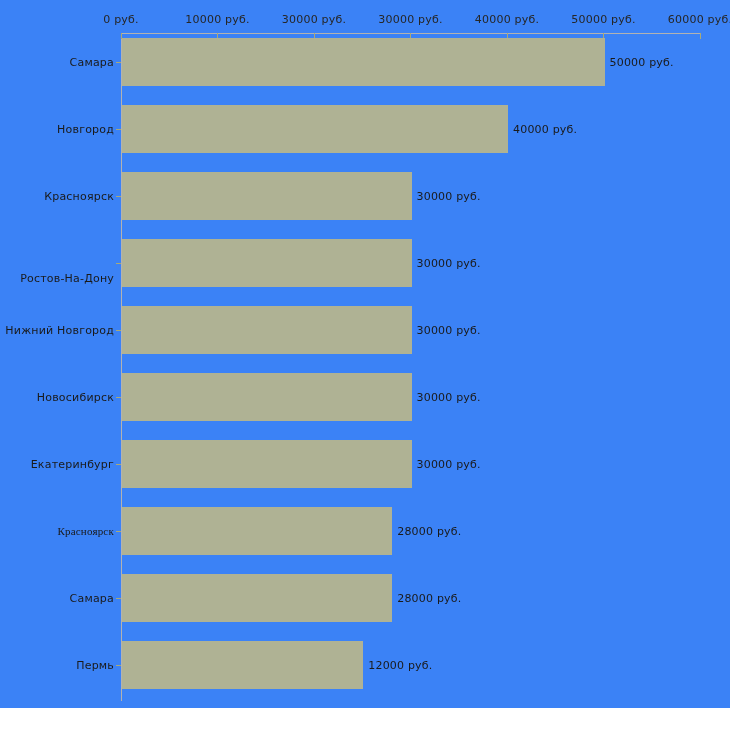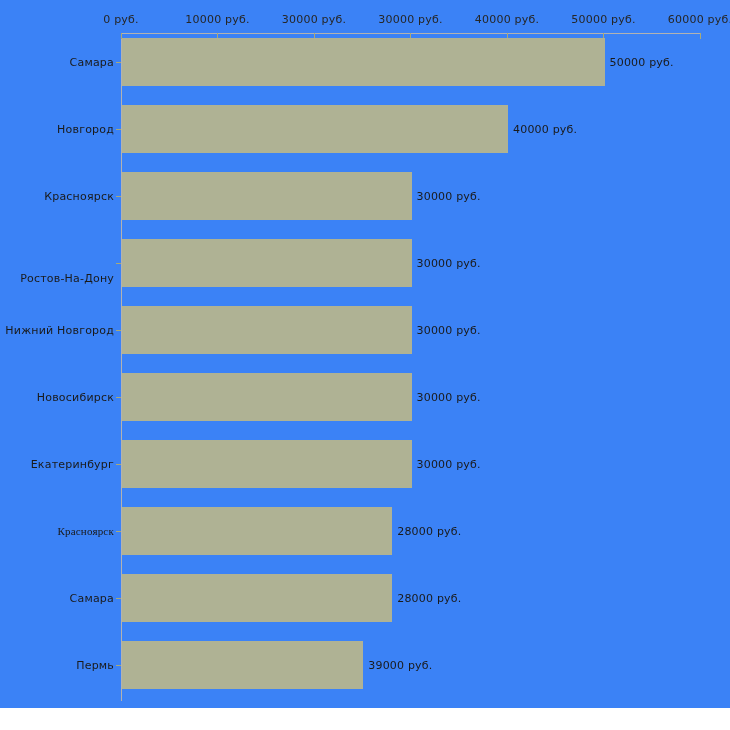--- a/index.html
+++ b/index.html
@@ -160,16 +160,16 @@
   <div id="values-layer">
       <div class="bar-value" style="left: 609.5px; top: 62px;">50000 руб.</div>
       <div class="bar-value" style="left: 513px; top: 129px;">40000 руб.</div>
       <div class="bar-value" style="left: 416.5px; top: 196px;">30000 руб.</div>
       <div class="bar-value" style="left: 416.5px; top: 263px;">30000 руб.</div>
       <div class="bar-value" style="left: 416.5px; top: 330px;">30000 руб.</div>
       <div class="bar-value" style="left: 416.5px; top: 397px;">30000 руб.</div>
       <div class="bar-value" style="left: 416.5px; top: 464px;">30000 руб.</div>
       <div class="bar-value" style="left: 397.2px; top: 531px;">28000 руб.</div>
       <div class="bar-value" style="left: 397.2px; top: 598px;">28000 руб.</div>
-      <div class="bar-value" style="left: 368.25px; top: 665px;">39000 руб.</div>
+      <div class="bar-value" style="left: 368.25px; top: 665px;">12000 руб.</div>
     </div>
 
 </div>
 
 </body></html>

